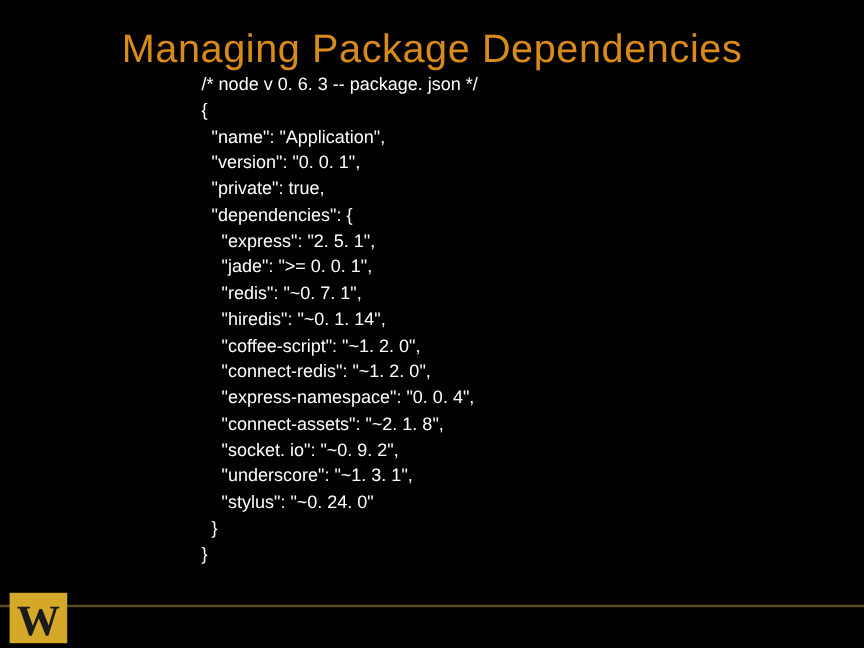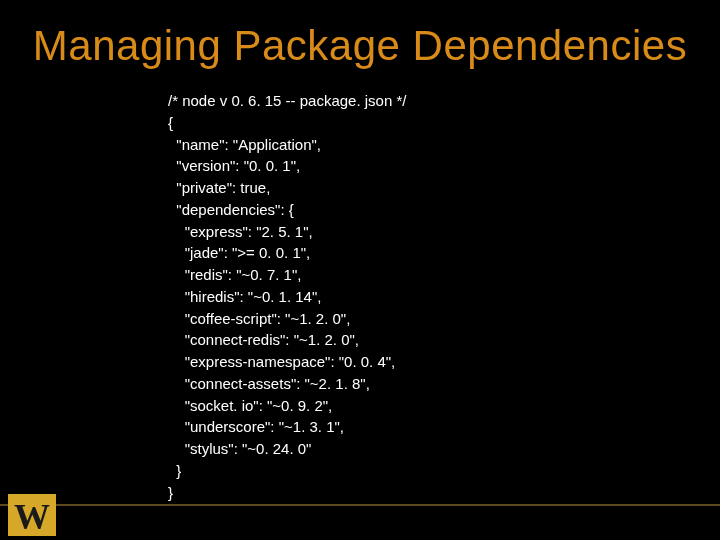--- a/index.html
+++ b/index.html
@@ -12,25 +12,24 @@
   }
   .slide {
     width: 720px;
     height: 540px;
     position: relative;
     padding-top: 22px;
   }
   .title {
     color: #d98b1a;
     font-family: "Trebuchet MS", "Lucida Grande", Verdana, sans-serif;
-    font-size: 42px;
+    font-size: 33px;
     font-weight: 400;
     text-align: center;
     letter-spacing: 0.5px;
-    margin-bottom: 20px;
   }
   .code-block {
     margin-left: 168px;
     font-family: Arial, Helvetica, sans-serif;
     font-size: 15px;
     line-height: 1.45;
     color: #fff;
     white-space: pre;
   }
   .footer-rule {
@@ -60,21 +59,21 @@
     line-height: 1;
     transform: translateY(2px);
   }
 </style>
 </head>
 <body>
 
 <div class="slide">
   <h1 class="title">Managing Package Dependencies</h1>
 
-  <div class="code-block"><span>/* node v 0. 6. 15 -- package. json */</span>
+  <div class="code-block"><span>/* node v 0. 6. 3 -- package. json */</span>
 <span>{</span>
 <span>  "name": "Application",</span>
 <span>  "version": "0. 0. 1",</span>
 <span>  "private": true,</span>
 <span>  "dependencies": {</span>
 <span>    "express": "2. 5. 1",</span>
 <span>    "jade": "&gt;= 0. 0. 1",</span>
 <span>    "redis": "~0. 7. 1",</span>
 <span>    "hiredis": "~0. 1. 14",</span>
 <span>    "coffee-script": "~1. 2. 0",</span>

